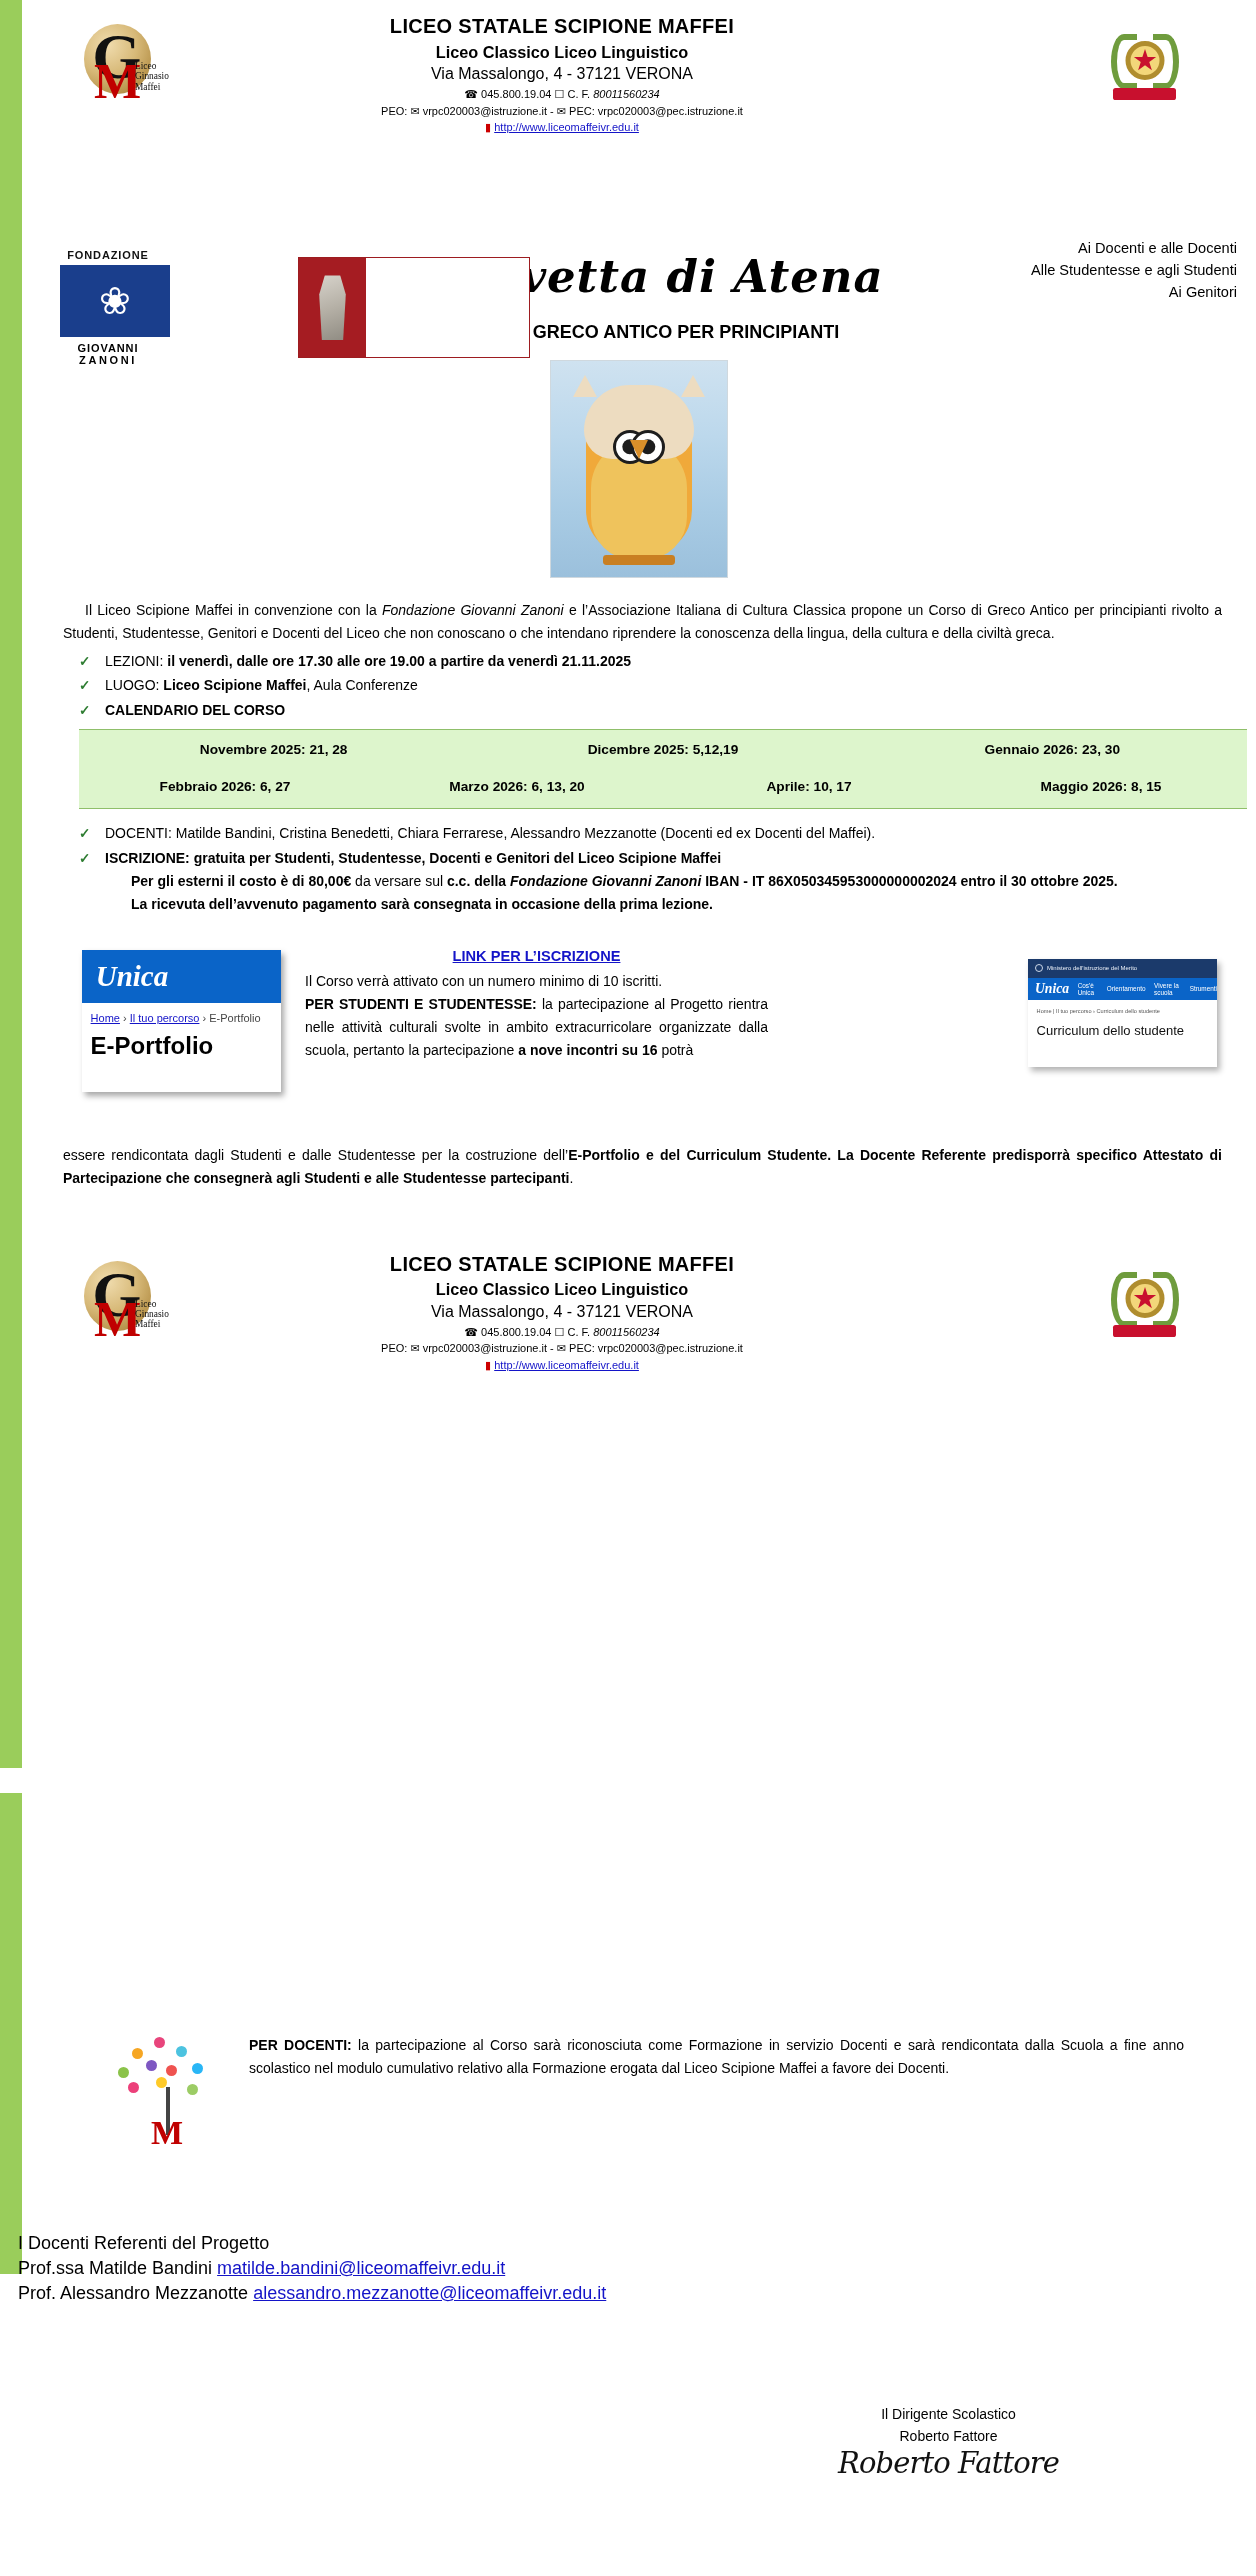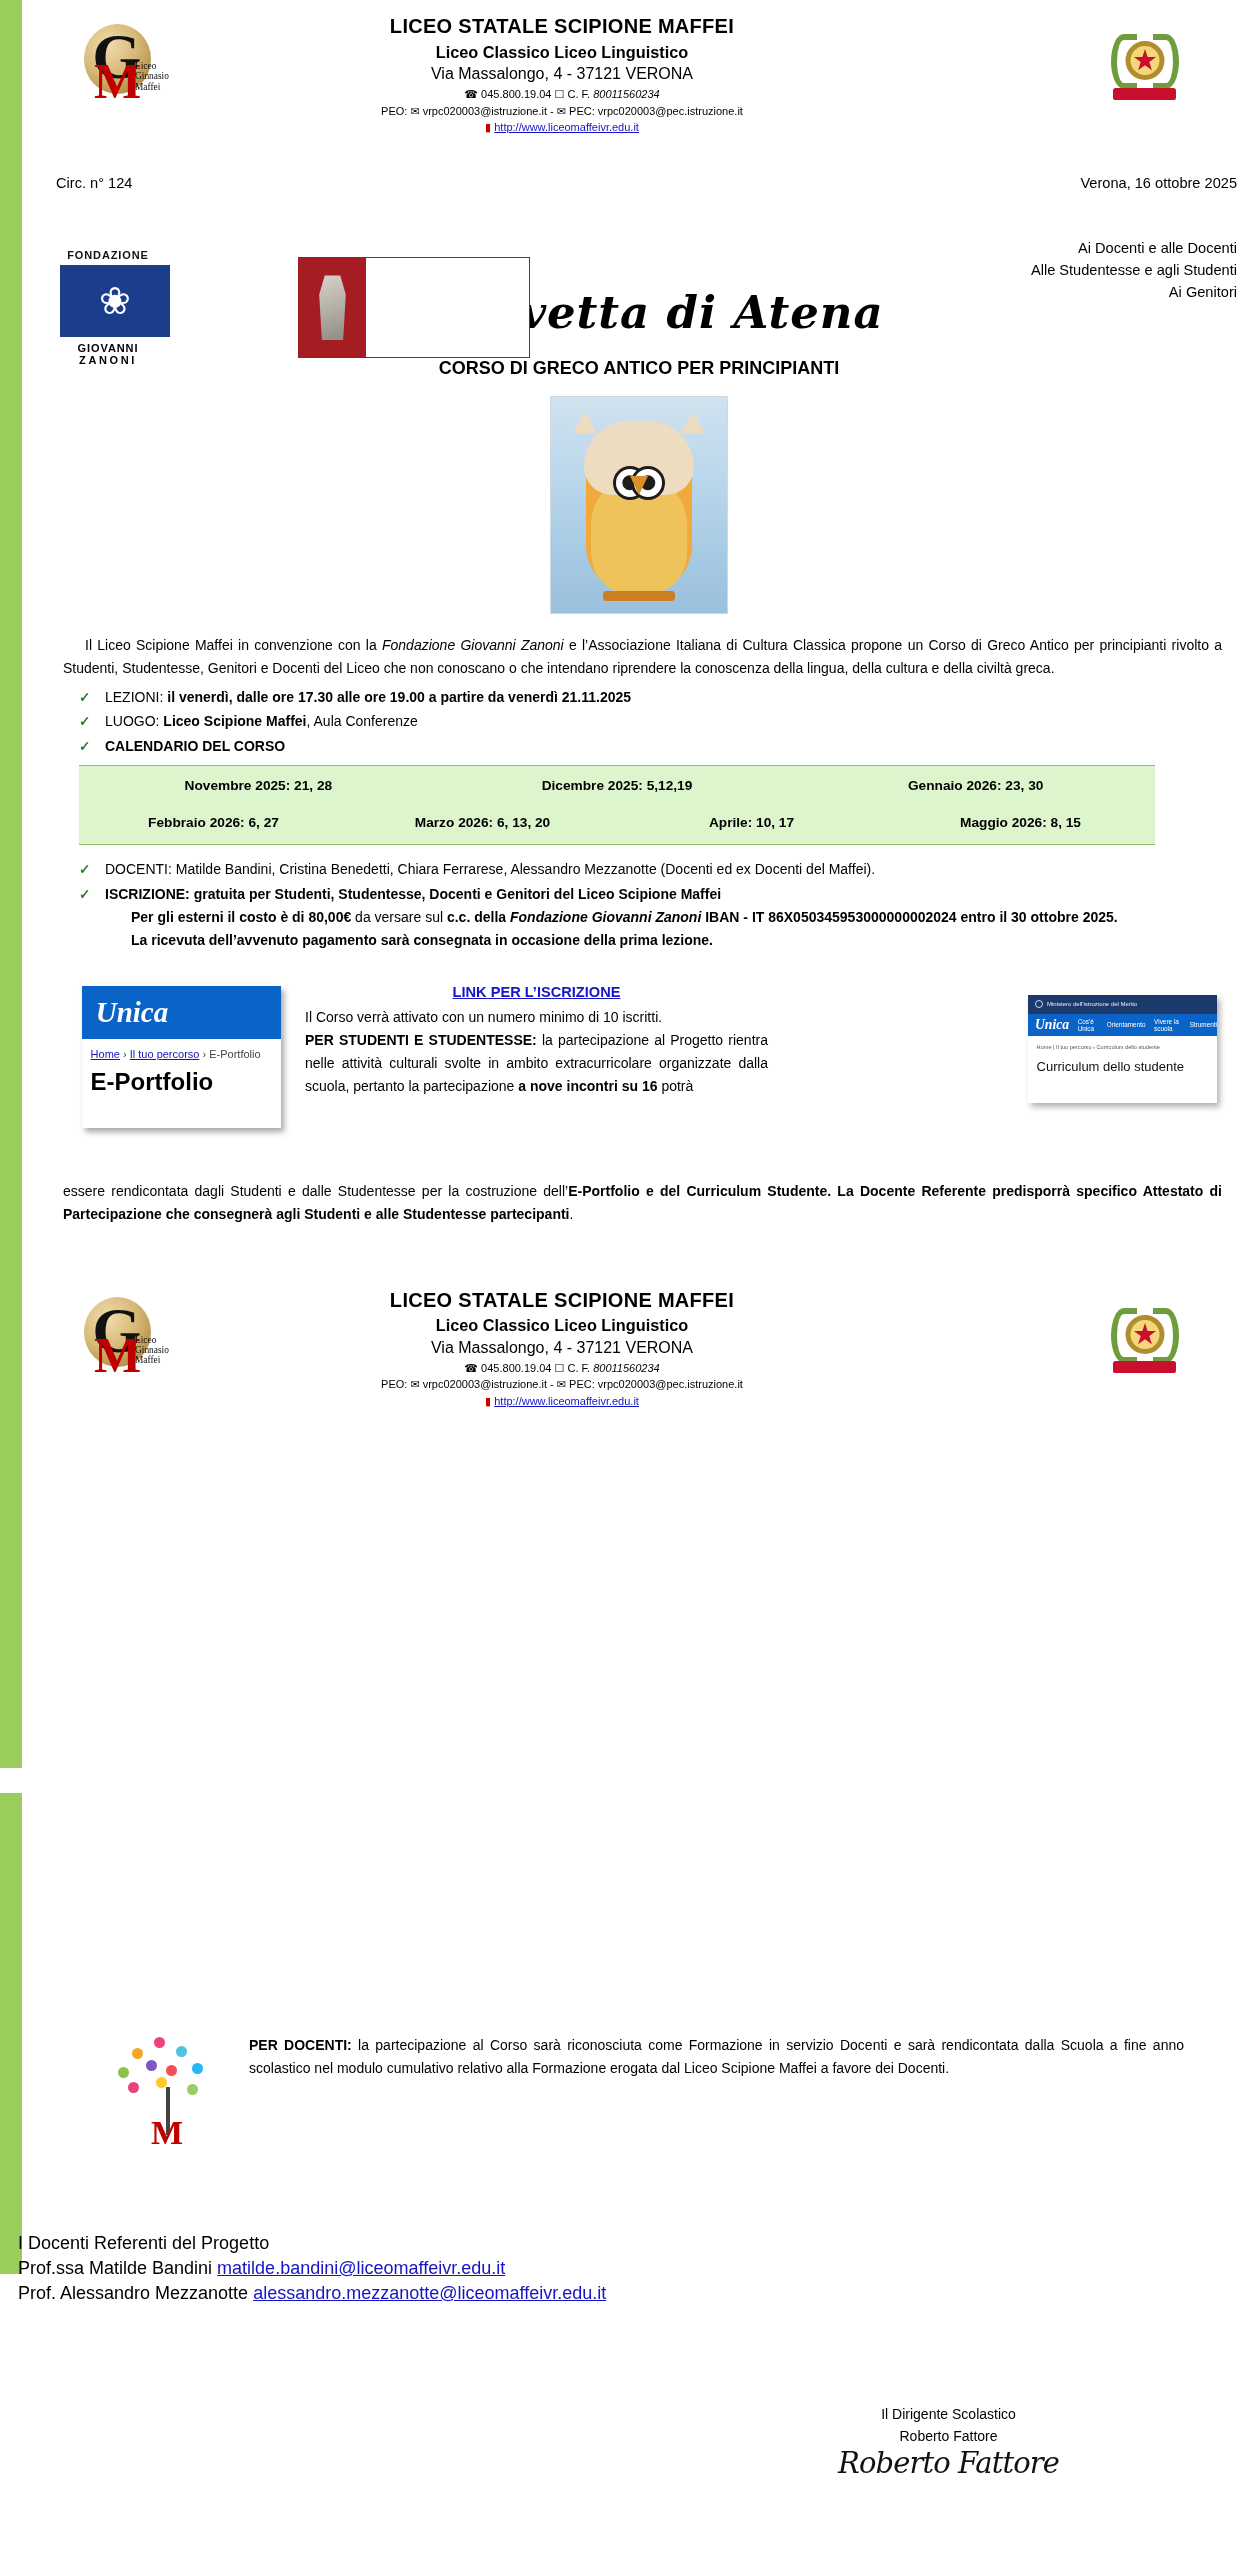--- a/index.html
+++ b/index.html
@@ -121,21 +121,21 @@
   .body-text { margin:20.6px 34px 0 41px; font-size:14px; line-height:23px; text-align:justify; }
   .body-text p { margin:0 0 1.7px 0; }
   .indent { text-indent:22px; }
 
   
   .check-list { margin:5.1px 0 0 57px; }
   .check-item { position:relative; padding-left:26px; font-size:14px; line-height:23px; margin-bottom:1.7px; }
   .check-mark { position:absolute; left:0; top:0; color:#2e7d32; font-size:13.7px; font-weight:bold; }
 
   
-  .cal-table { margin:6.9px 0 0 57px; width:1076px; background:#ddf5cc;
+  .cal-table { margin:6.9px 0 0 57px; width:1168px; background:#ddf5cc;
                border-top:0.9px solid #8fbf6a; border-bottom:0.9px solid #8fbf6a;
                padding:12px 0 13.7px; }
   .cal-row { display:flex; }
   .cal-row + .cal-row { margin-top:22px; }
   .cal-cell { font-size:13.7px; font-weight:bold; text-align:center; }
   .r1 .cal-cell { flex:1; }
   .r2 .cal-cell { flex:1; }
 
   
   .sub-line { margin-left:26px; font-size:14px; line-height:23px; }
@@ -237,24 +237,20 @@
 
     <div class="emblem">
       <div class="em-wreath-l"></div>
       <div class="em-wreath-r"></div>
       <div class="em-gear"></div>
       <div class="em-star">★</div>
       <div class="em-ribbon"></div>
     </div>
   </div>
 
-  <div class="circ-row">
-    <div class="circ-left">Circ. n° 124</div>
-    <div class="circ-right">Verona, 16 ottobre 2025</div>
-  </div>
 
   <div class="recipients">
     <div>Ai Docenti e alle Docenti</div>
     <div>Alle Studentesse e agli Studenti</div>
     <div>Ai Genitori</div>
   </div>
 
   <div class="zanoni">
     <div class="z-title">FONDAZIONE</div>
     <div class="z-box">

